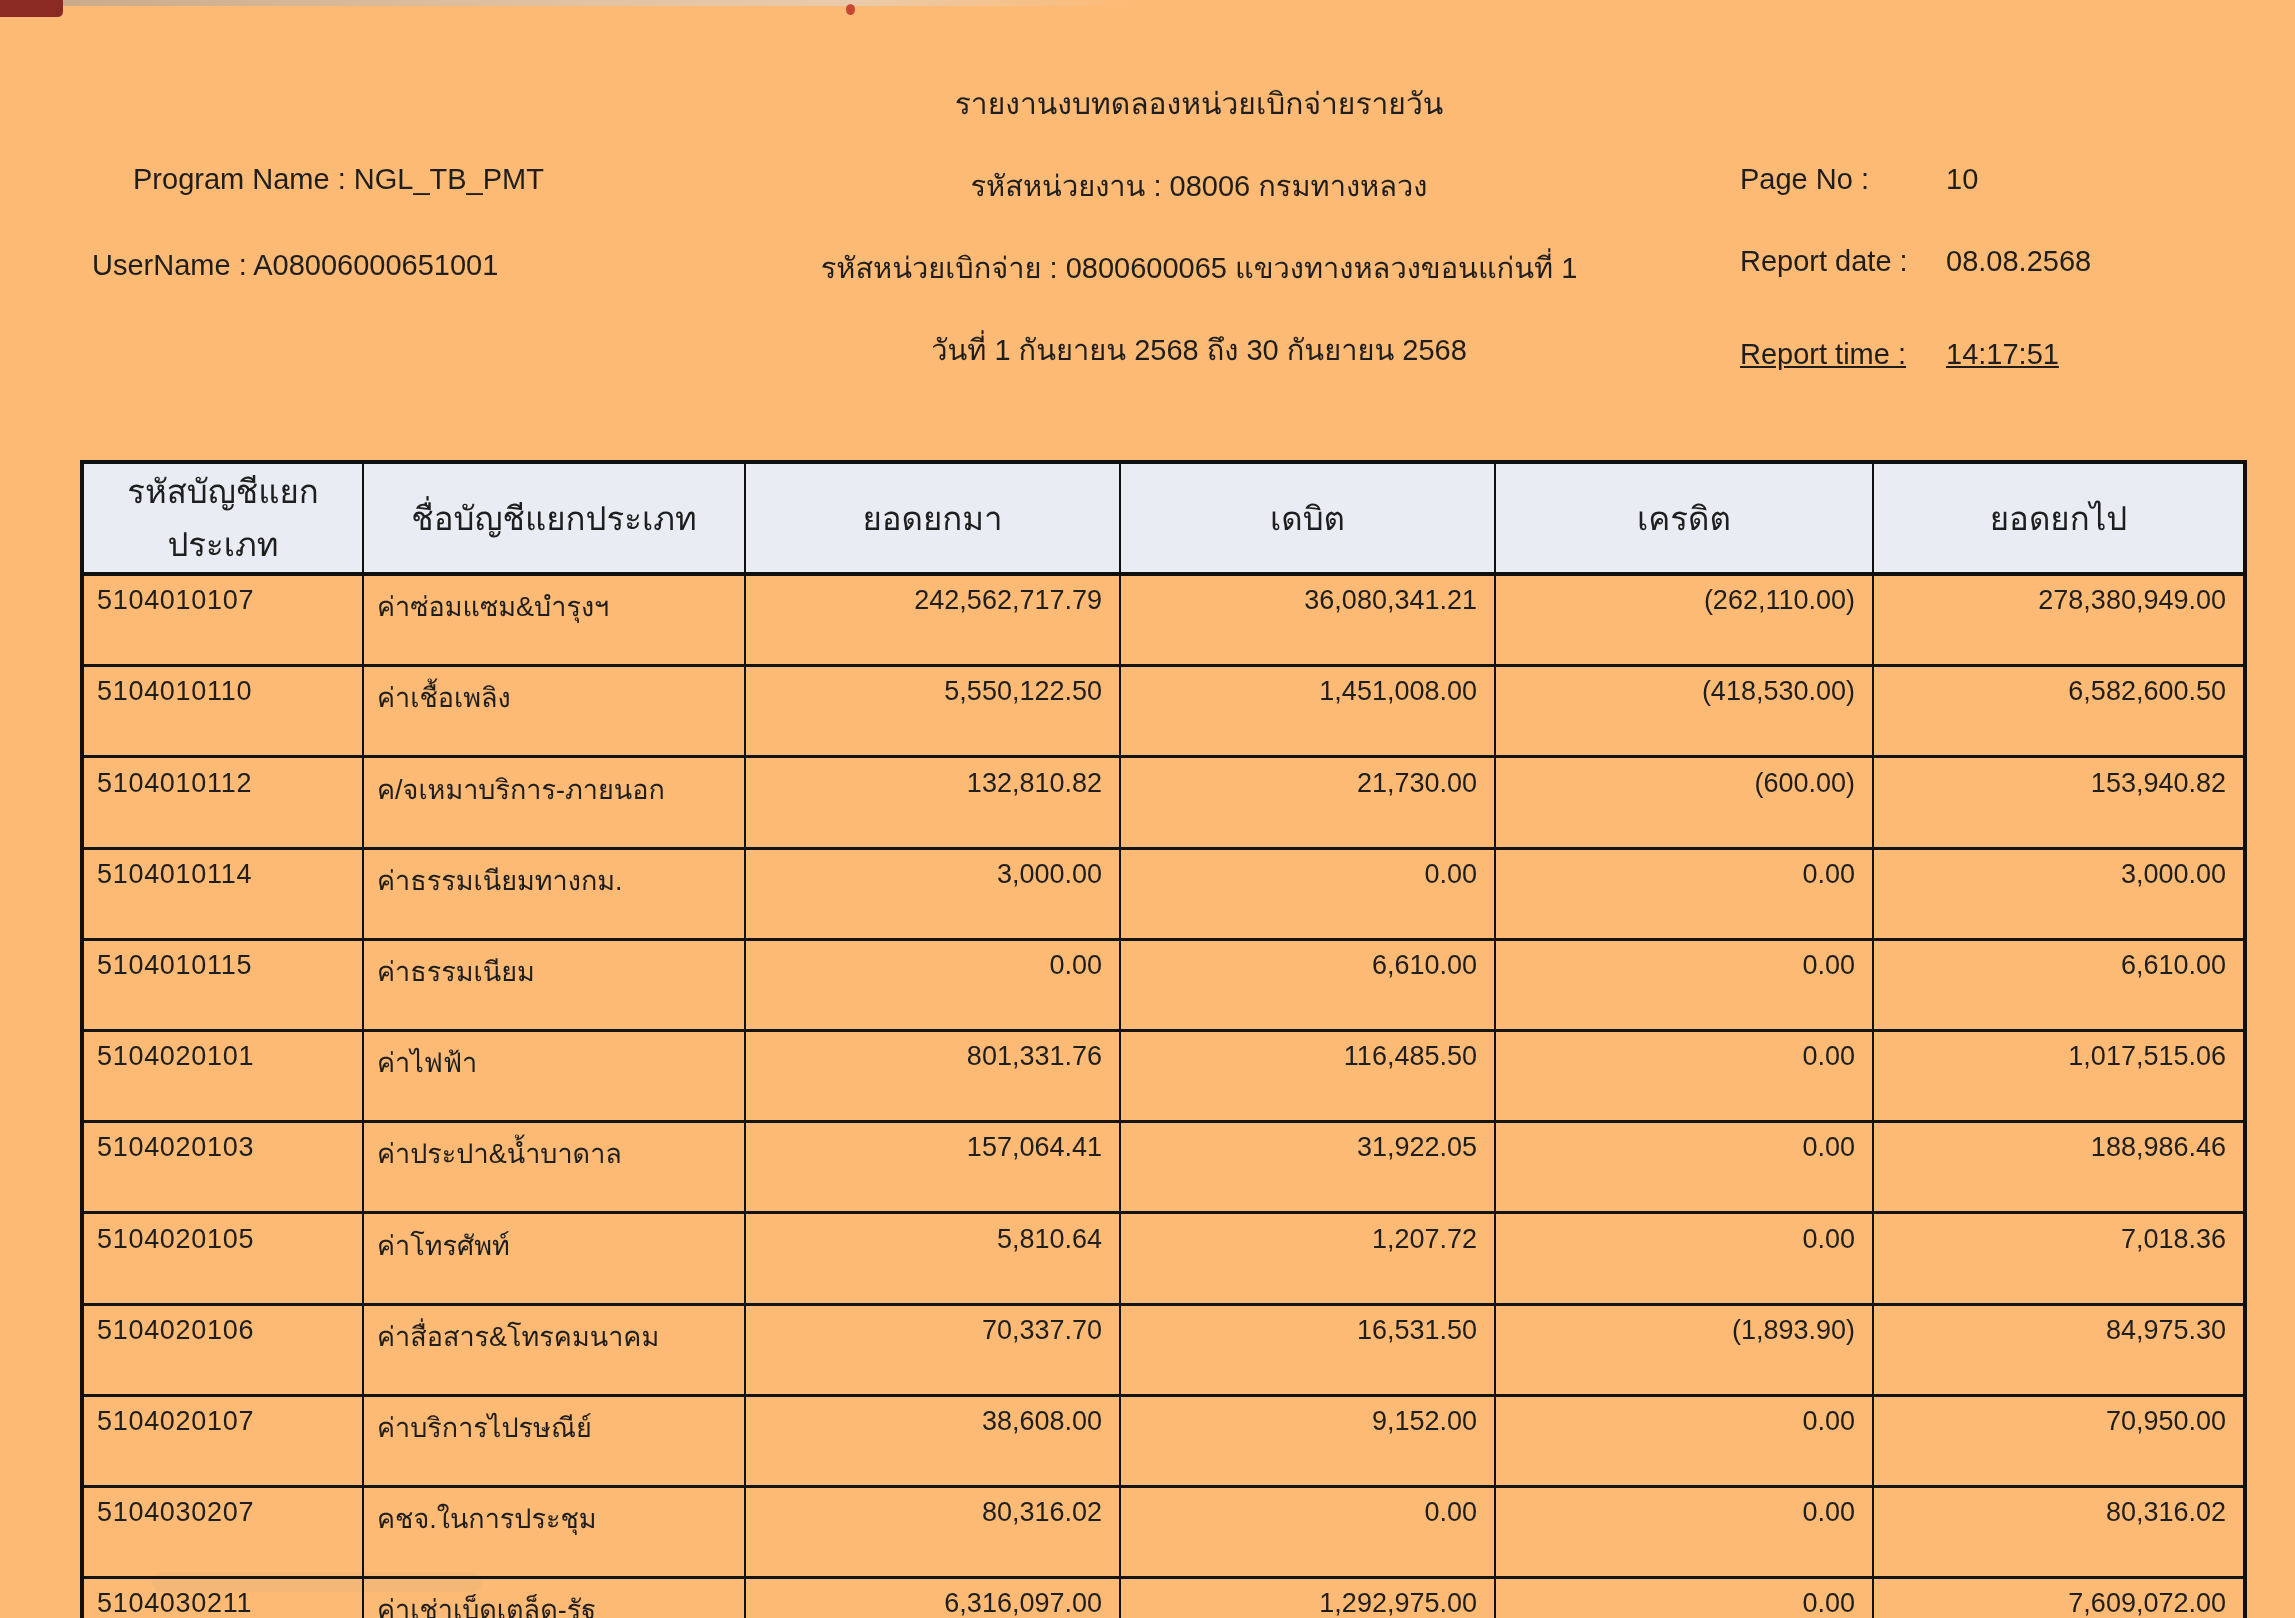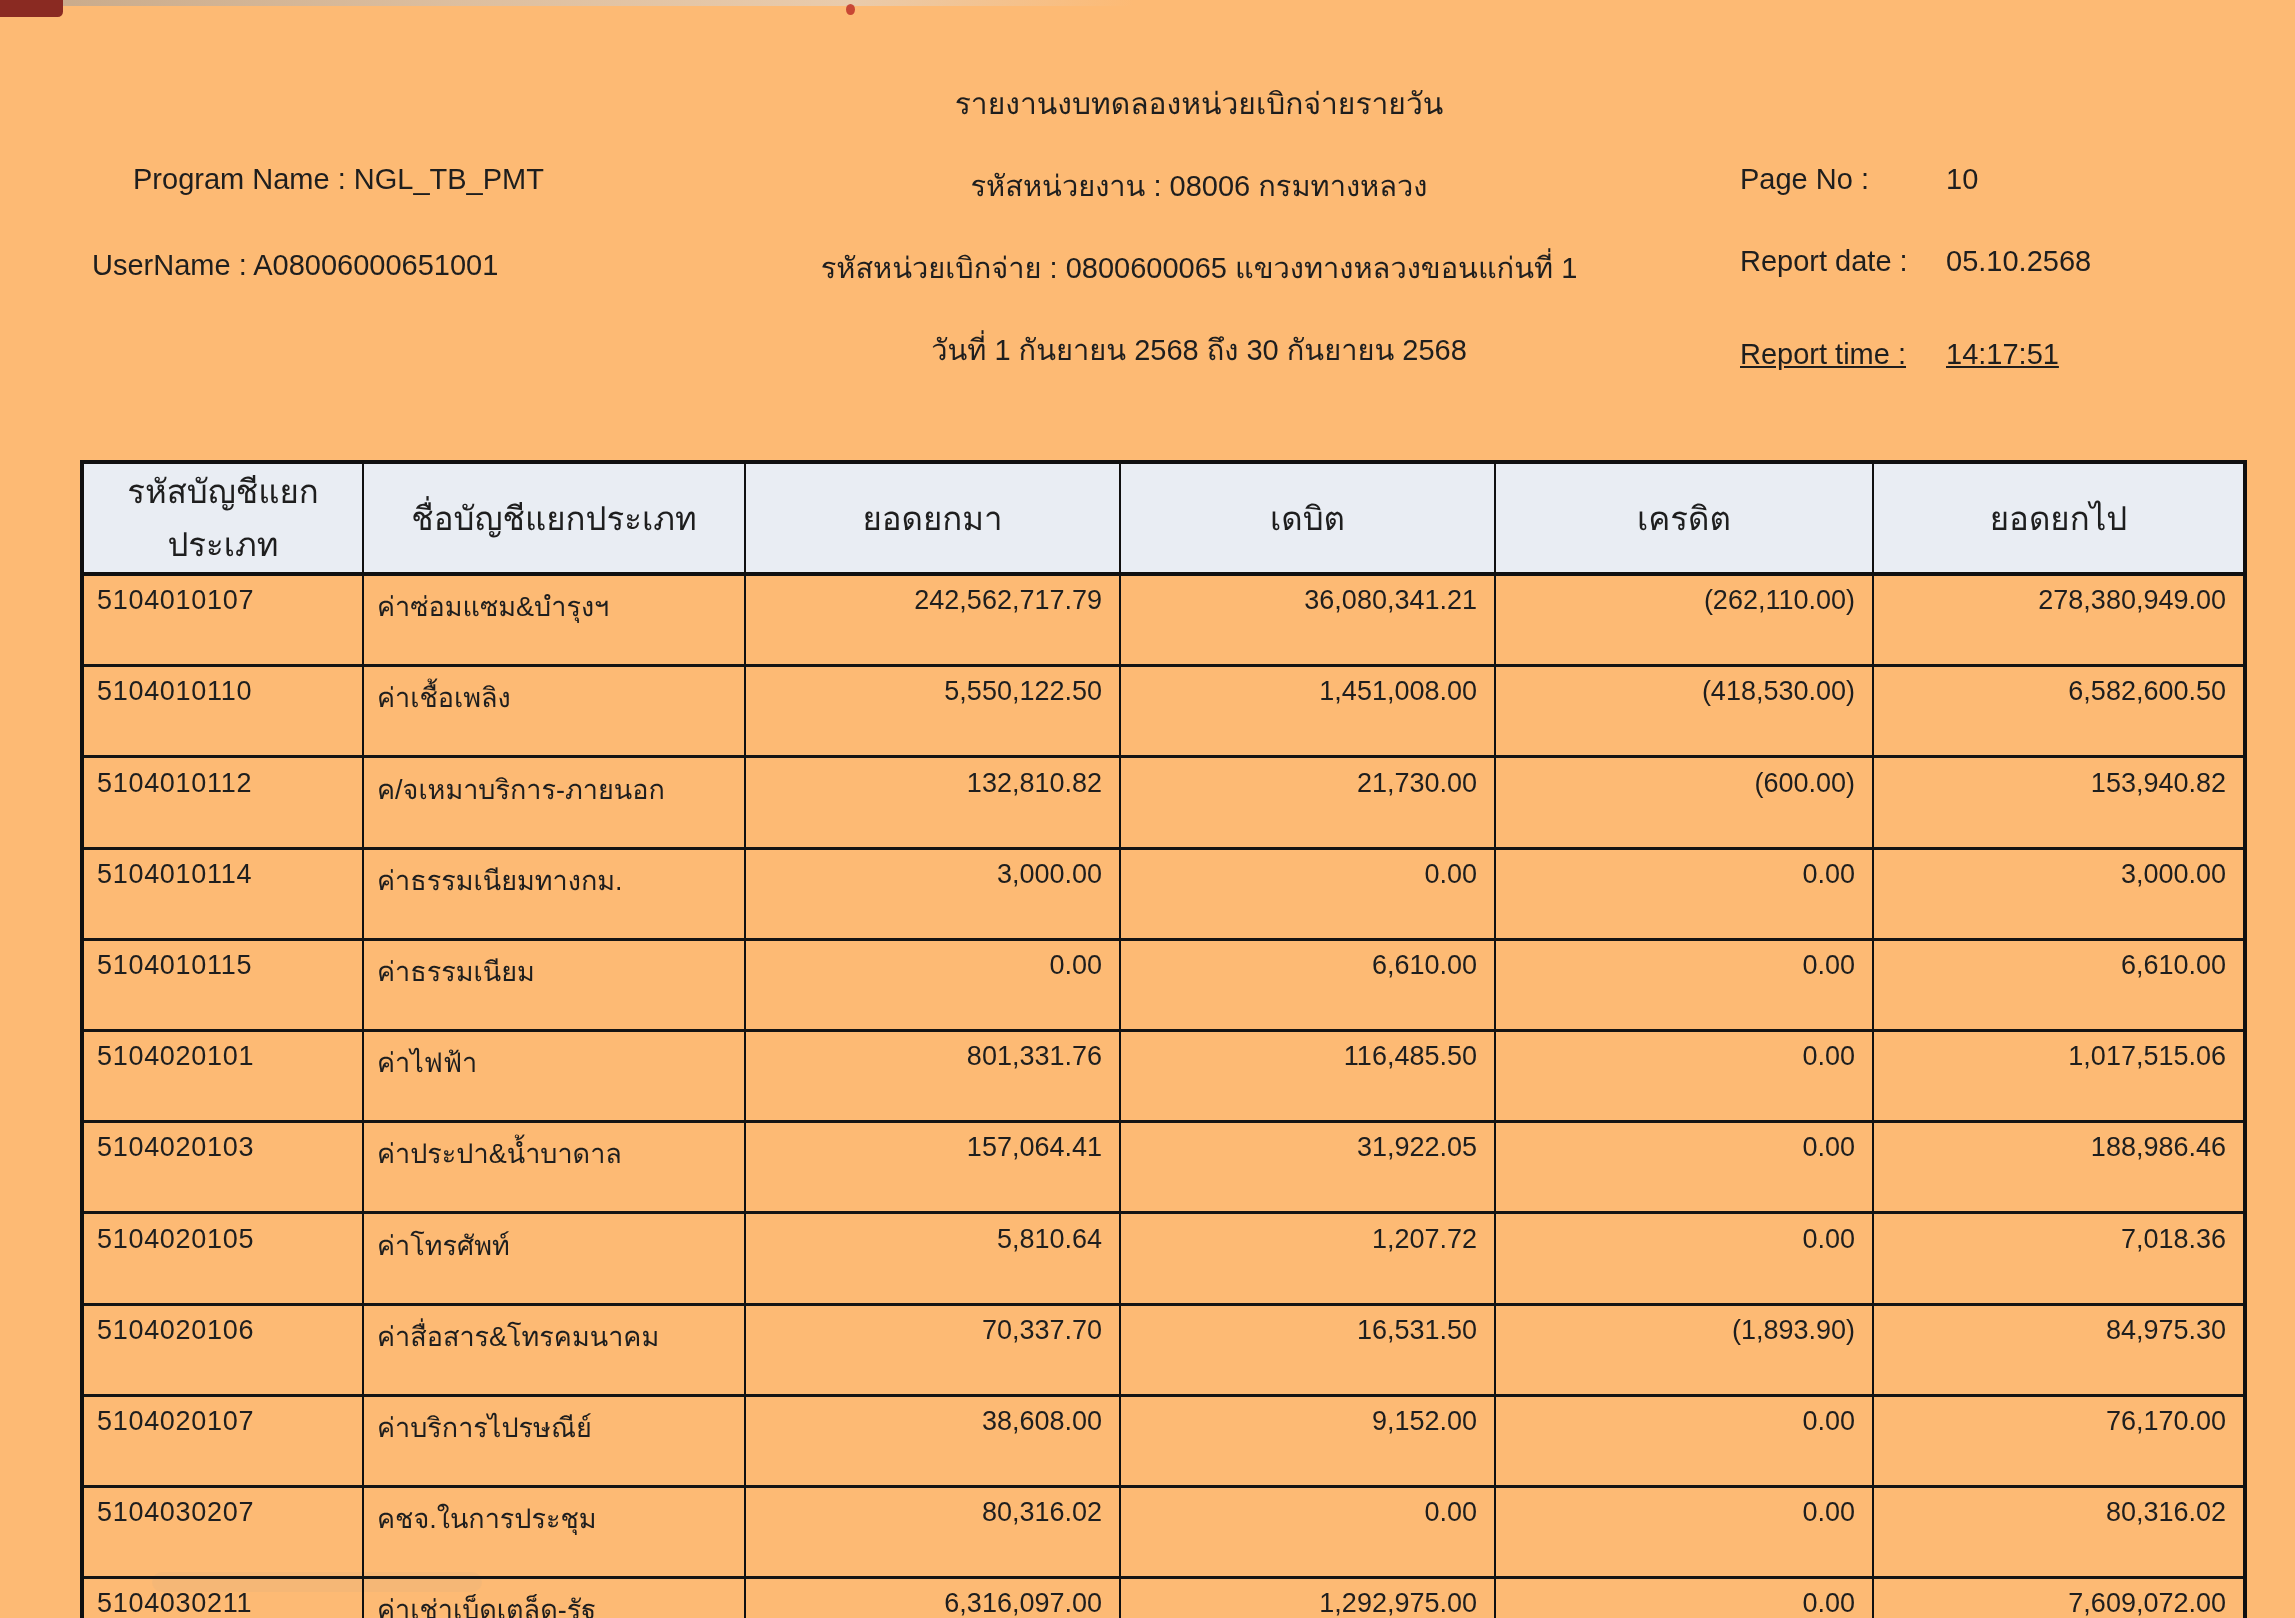--- a/index.html
+++ b/index.html
@@ -107,21 +107,21 @@
   <div class="meta m-left1">Program Name : NGL_TB_PMT</div>
   <div class="meta m-left2">UserName : A08006000651001</div>
 
   <div class="meta m-c1">รหัสหน่วยงาน : 08006 กรมทางหลวง</div>
   <div class="meta m-c2">รหัสหน่วยเบิกจ่าย : 0800600065 แขวงทางหลวงขอนแก่นที่ 1</div>
   <div class="meta m-c3">วันที่ 1 กันยายน 2568 ถึง 30 กันยายน 2568</div>
 
   <div class="meta m-r-label r1">Page No :</div>
   <div class="meta m-r-value r1">10</div>
   <div class="meta m-r-label r2">Report date :</div>
-  <div class="meta m-r-value r2">05.10.2568</div>
+  <div class="meta m-r-value r2">08.08.2568</div>
   <div class="meta m-r-label r3">Report time :</div>
   <div class="meta m-r-value r3">14:17:51</div>
 
   <table class="report">
     <colgroup>
       <col class="c0">
         <col class="c1">
         <col class="c2">
         <col class="c3">
         <col class="c4">
@@ -209,21 +209,21 @@
           <td class="ar">16,531.50</td>
           <td class="ar">(1,893.90)</td>
           <td class="ar">84,975.30</td>
         </tr>
         <tr>
           <td class="al code">5104020107</td>
           <td class="al">ค่าบริการไปรษณีย์</td>
           <td class="ar">38,608.00</td>
           <td class="ar">9,152.00</td>
           <td class="ar">0.00</td>
-          <td class="ar">76,170.00</td>
+          <td class="ar">70,950.00</td>
         </tr>
         <tr>
           <td class="al code">5104030207</td>
           <td class="al">คชจ.ในการประชุม</td>
           <td class="ar">80,316.02</td>
           <td class="ar">0.00</td>
           <td class="ar">0.00</td>
           <td class="ar">80,316.02</td>
         </tr>
         <tr>

